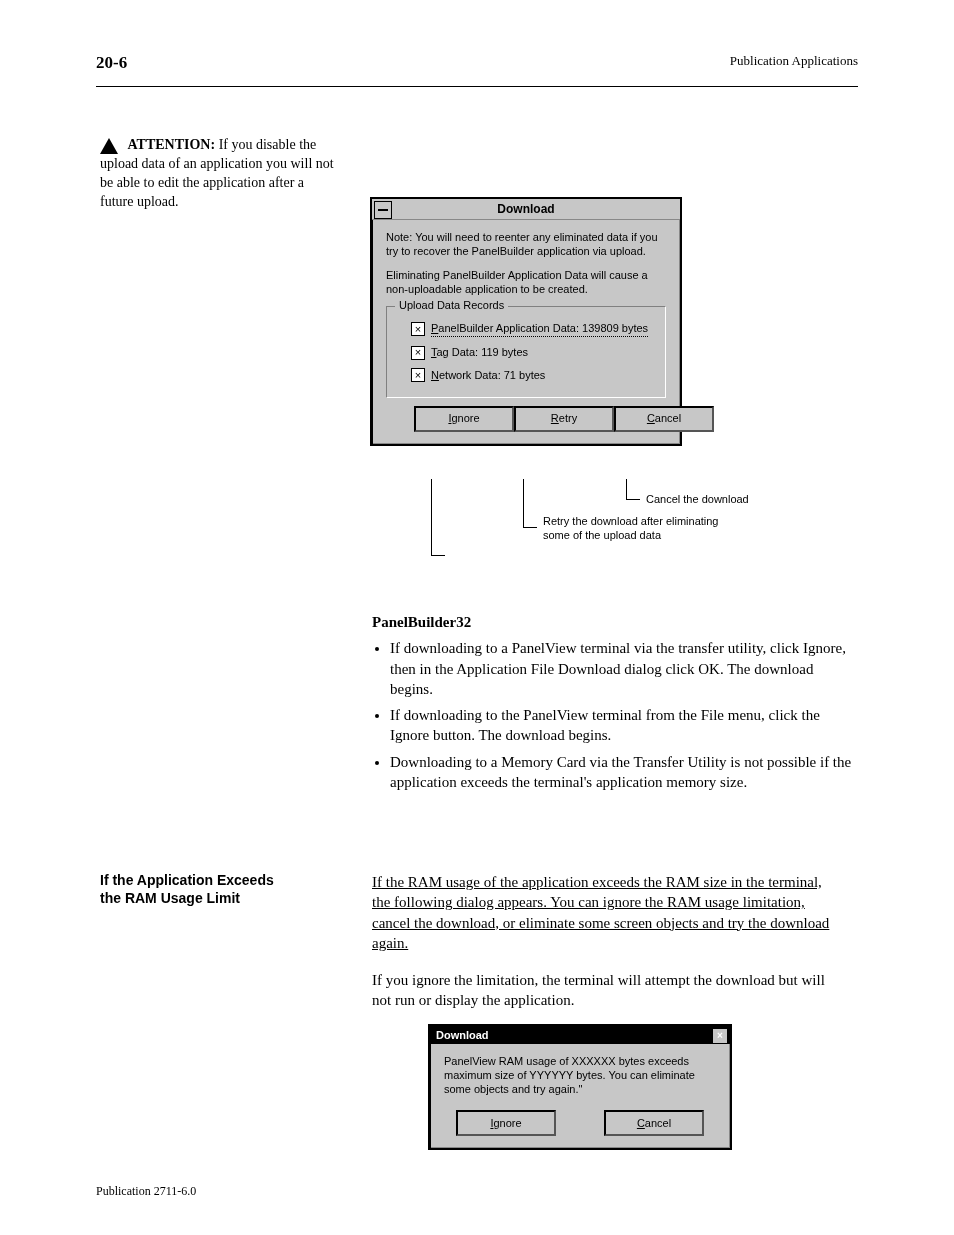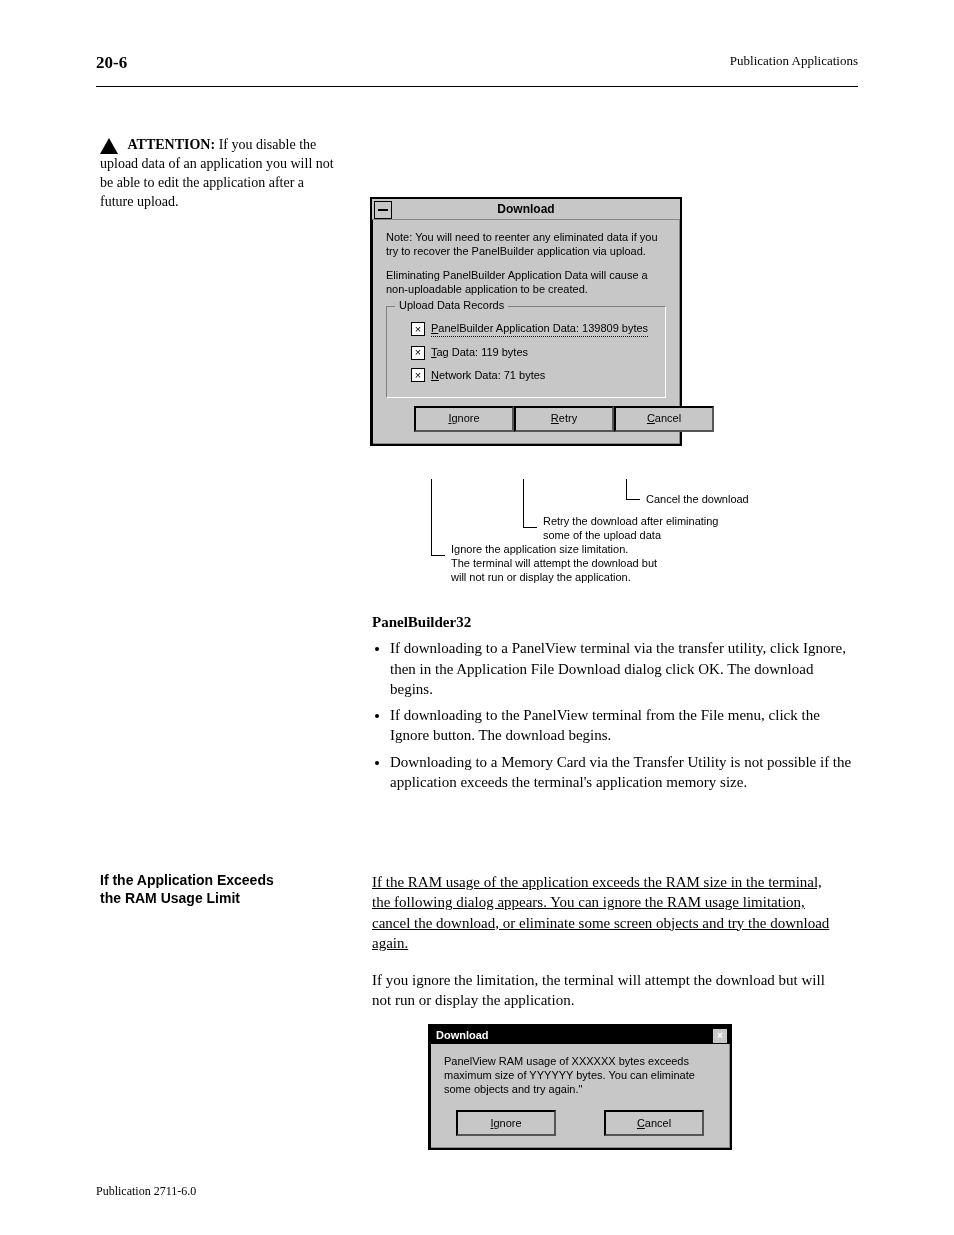--- a/index.html
+++ b/index.html
@@ -107,25 +107,20 @@
   <div class="lead" style="left:523px;top:479px;width:1px;height:48px;"></div>
   <div class="lead" style="left:523px;top:527px;width:14px;height:1px;"></div>
 
   <div class="lead" style="left:626px;top:479px;width:1px;height:20px;"></div>
   <div class="lead" style="left:626px;top:499px;width:14px;height:1px;"></div>
 
   <div class="calltext" style="left:646px;top:493px;">Cancel the download</div>
   <div class="calltext" style="left:543px;top:515px;width:260px;">
     <span>Retry the download after eliminating</span><br><span>some of the upload data</span>
   </div>
-  <div class="calltext" style="left:451px;top:543px;width:320px;">
-    <span>Ignore the application size limitation.</span><br>
-    <span>The terminal will attempt the download but</span><br>
-    <span>will not run or display the application.</span>
-  </div>
 
   <div class="bodytext" style="left:372px;top:612px;width:480px;">
     <b>PanelBuilder32</b>
     <ul class="bullets">
       <li>If downloading to a PanelView terminal via the transfer utility, click Ignore, then in the Application File Download dialog click OK. The download begins.</li>
       <li>If downloading to the PanelView terminal from the File menu, click the Ignore button. The download begins.</li>
       <li>Downloading to a Memory Card via the Transfer Utility is not possible if the application exceeds the terminal's application memory size.</li>
     </ul>
   </div>
 

